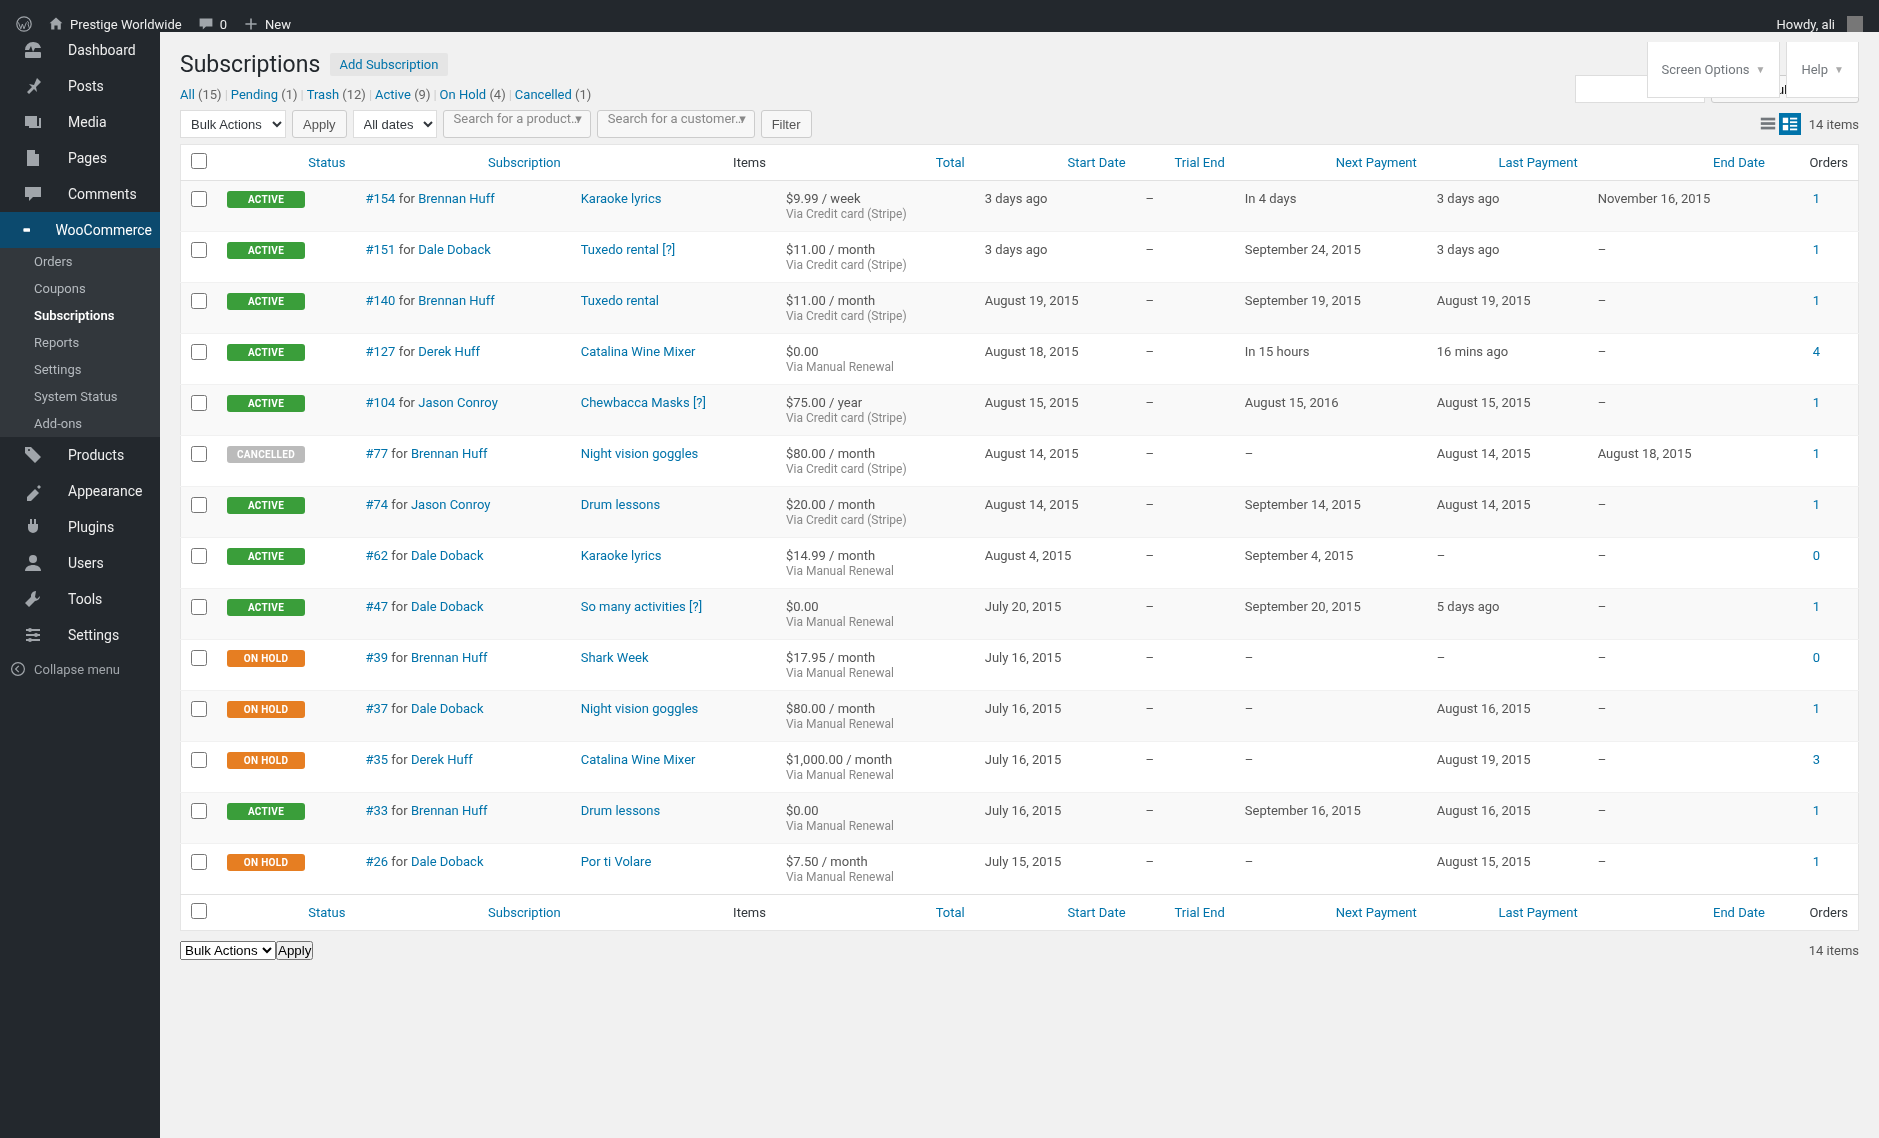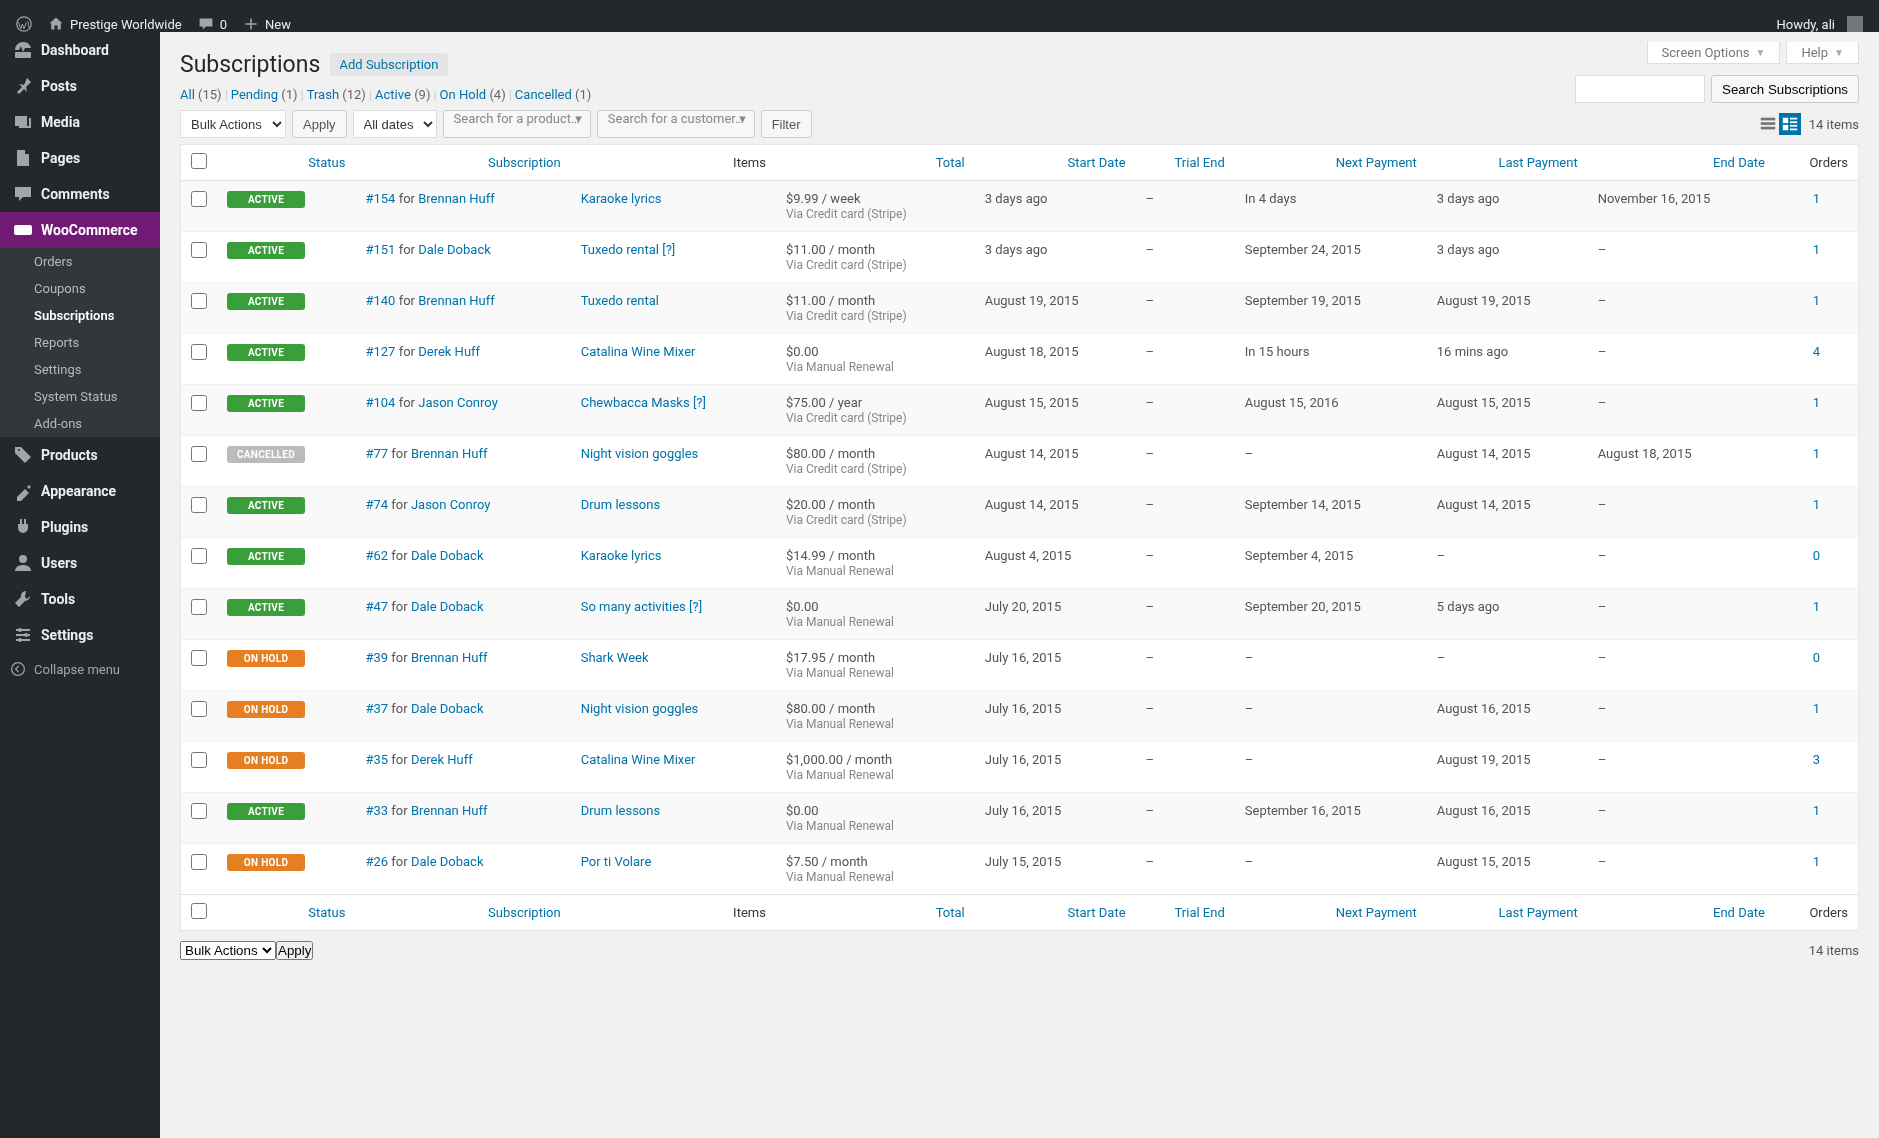--- a/index.html
+++ b/index.html
@@ -8,35 +8,35 @@
 
 
 #adminbar { position: relative; height: 32px; background: #23282d; color: #eee; display: flex; align-items: center; padding: 0 8px; font-size: 13px; }
 #adminbar .ab-item { display: flex; align-items: flex-end; height: 32px; padding: 0 8px; color: #eee; cursor: pointer; gap: 6px; }
 #adminbar .spacer { flex: 1; }
 #adminbar svg { fill: #a0a5aa; width: 16px; height: 16px; }
 #adminbar .avatar { width: 16px; height: 16px; background: #777; display: inline-block; margin-left: 6px; }
 
 
 #adminmenu { position: absolute; left: 0; top: 32px; bottom: 0; width: 160px; background: #23282d; color: #eee; }
-#adminmenu .menu-item { display: flex; align-items: center; padding: 8px 8px 8px 13px; color: #eee; cursor: pointer; gap: 8px; font-size: 14px; font-weight: bold; }
+#adminmenu .menu-item { display: flex; align-items: center; padding: 8px 8px 8px 23px; color: #eee; cursor: pointer; gap: 25px; font-size: 14px; }
 #adminmenu .menu-item svg { width: 20px; height: 20px; fill: #a0a5aa; }
-#adminmenu .menu-item.current { background: #701a75; color: #fff; position: relative; }
+#adminmenu .menu-item.current { background: #0c4a6e; color: #fff; position: relative; }
 #adminmenu .menu-item.current svg { fill: #fff; }
 #adminmenu .menu-item.current::after { content: ""; position: absolute; right: -8px; top: 50%; transform: translateY(-50%); border: 8px solid transparent; border-right-color: #f1f1f1; }
 #adminmenu .submenu { background: #32373c; }
 #adminmenu .submenu .sub-item { display: block; padding: 6px 12px 6px 34px; color: #b4b9be; cursor: pointer; font-size: 13px; }
 #adminmenu .submenu .sub-item.current { color: #fff; font-weight: 600; }
 #adminmenu .collapse-item { display: flex; align-items: center; padding: 8px 10px; color: #a0a5aa; gap: 8px; cursor: pointer; font-size: 13px; }
 #adminmenu .collapse-item svg { width: 16px; height: 16px; fill: #a0a5aa; }
 
 
 #wpbody { margin-left: 160px; padding: 0; position: relative; }
 #screen-meta-links { position: absolute; right: 20px; top: 0; display: flex; gap: 6px; }
-#screen-meta-links .btn { background: #fff; border: 1px solid #ddd; border-top: none; padding: 3px 14px; font-size: 13px; color: #72777c; cursor: pointer; display:flex; align-items:center; gap:6px;}
+#screen-meta-links .btn { background: #fff; border: 1px solid #ddd; border-top: none; padding: 20px 14px; font-size: 13px; color: #72777c; cursor: pointer; display:flex; align-items:center; gap:6px;}
 #screen-meta-links .btn .tri{font-size:10px;color:#aaa;}
 .wrap { margin: 10px 20px 0 20px; }
 h1.heading { font-size: 23px; font-weight: 400; color: #23282d; display: inline-block; margin-right: 6px; padding-top: 9px; }
 .page-title-action { display: inline-block; padding: 4px 10px; background: #e5e5e5; color: #0073aa; font-size: 13px; border-radius: 2px; cursor: pointer; position: relative; top: -3px; }
 
 .subsubsub { margin: 8px 0; font-size: 13px; color: #666; }
 .subsubsub .sep { padding: 0 3px; color: #ccc; }
 .subsubsub a { color: #0073aa; }
 .subsubsub .count { color: #666; }
 

